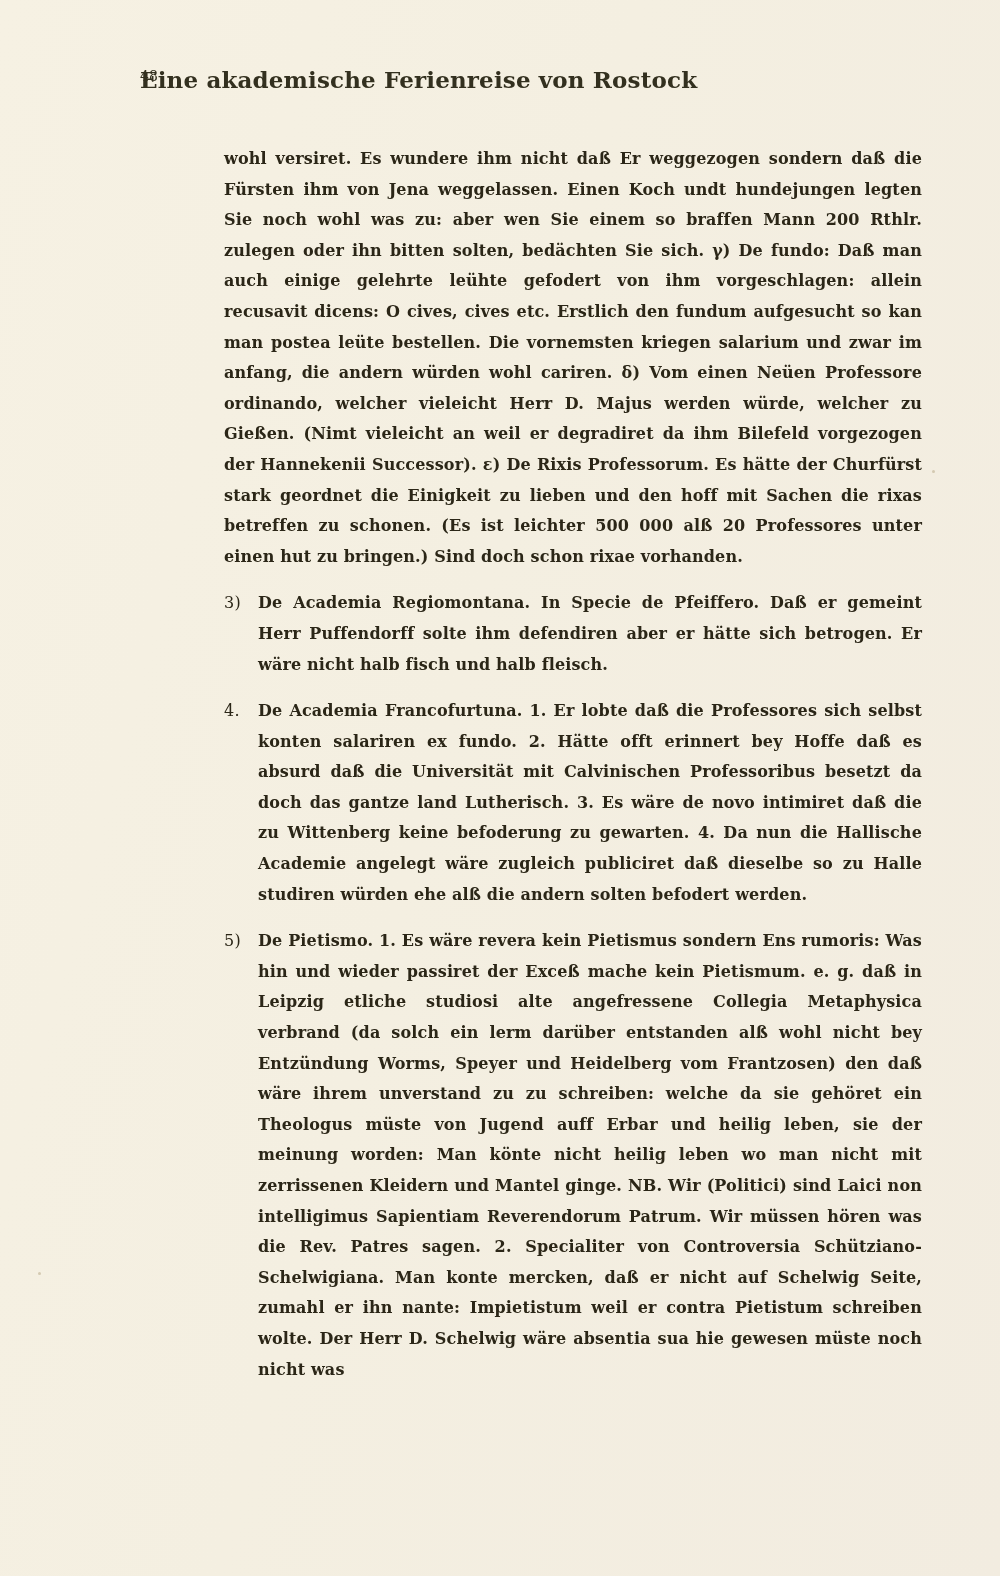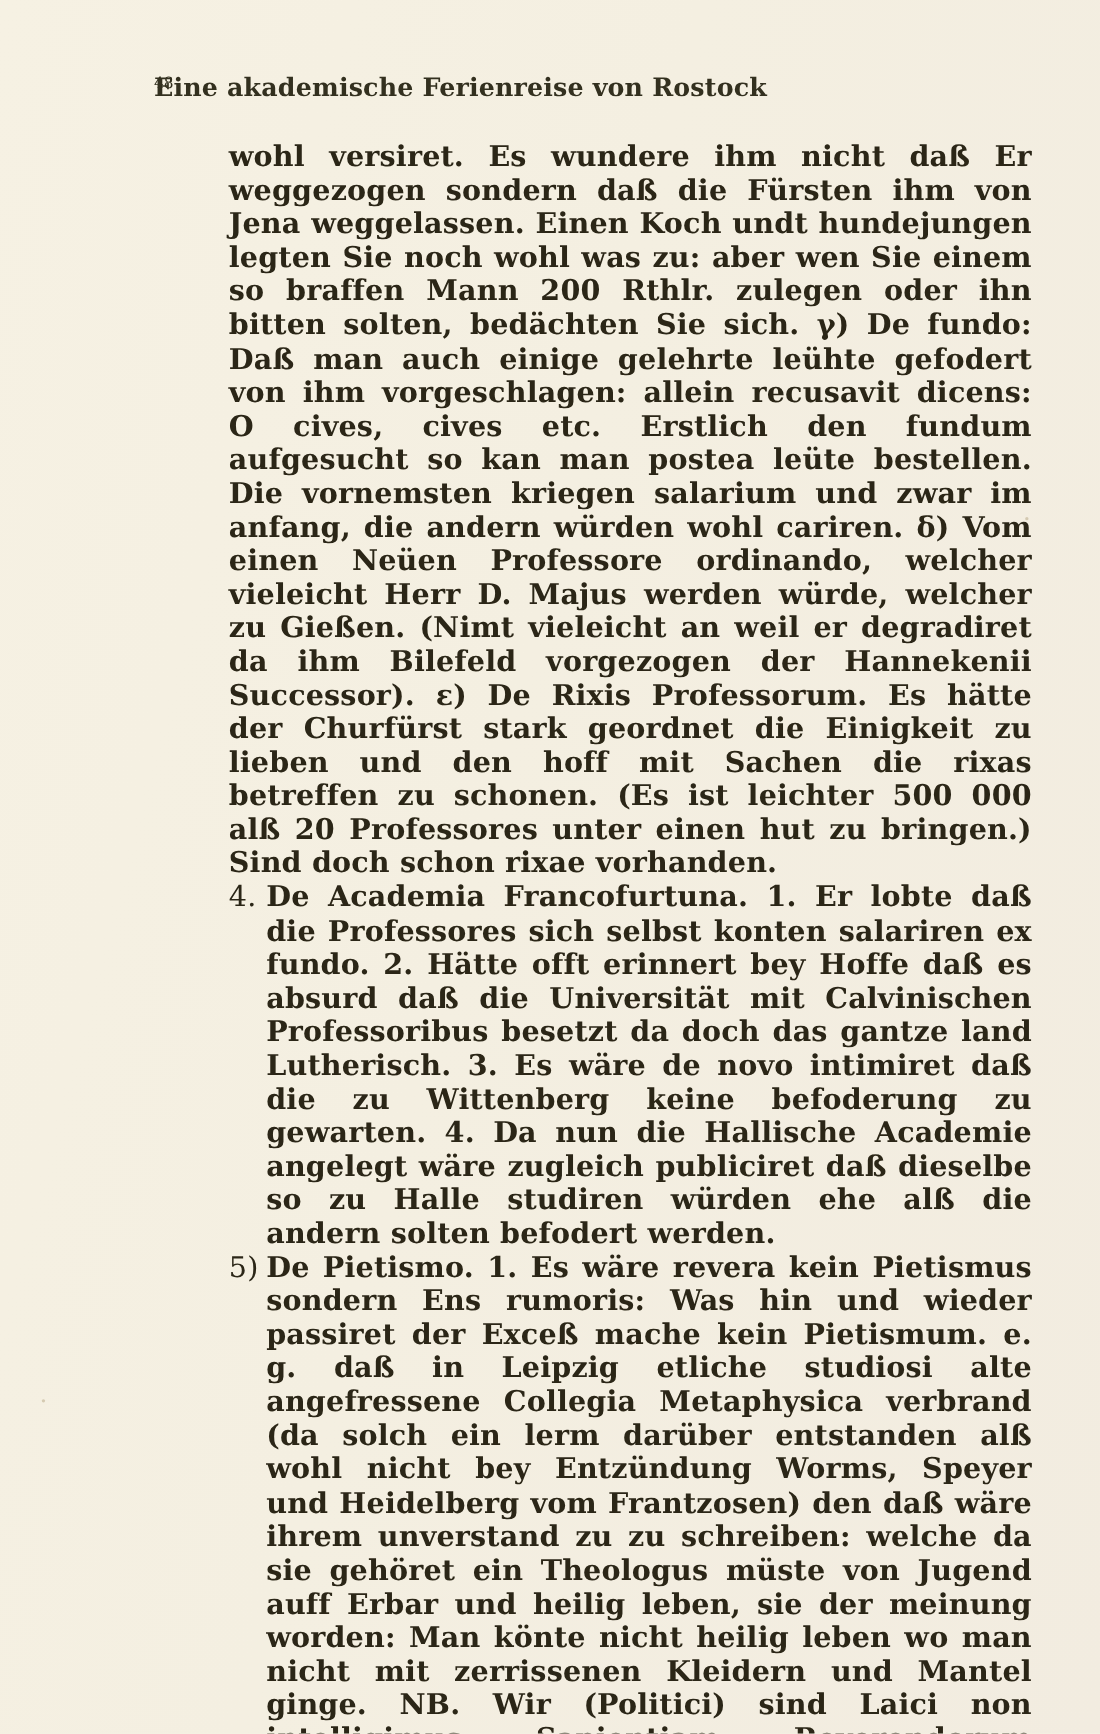--- a/index.html
+++ b/index.html
@@ -48,22 +48,22 @@
     color: #33301f;
     font-family: "DejaVu Serif", serif;
   }
   .body-block {
     position: absolute;
     top: 128px;
     left: 208px;
     width: 730px;
   }
   p.para {
-    margin: 0;
-    font-size: 26px;
+    margin: 16px;
+    font-size: 16px;
     line-height: 30.6px;
     text-align: justify;
     text-justify: inter-word;
     color: #2b2617;
     hyphens: none;
   }
   p.para.hang {
     padding-left: 34px;
     text-indent: -34px;
   }
@@ -105,20 +105,23 @@
     <div class="folio">48</div>
     <div class="running-title fr">Eine akademische Ferienreise von Rostock</div>
   </div>
 
   <div class="body-block">
 
     <p class="para">
       <span class="fr">wohl versiret. Es wundere ihm nicht daß Er weggezogen sondern daß die Fürsten ihm von Jena weggelassen. Einen Koch undt hundejungen legten Sie noch wohl was zu: aber wen Sie einem so braffen Mann 200 Rthlr. zulegen oder ihn bitten solten, bedächten Sie sich. γ) De fundo: Daß man auch einige gelehrte leühte gefodert von ihm vorgeschlagen: allein recusavit dicens: O cives, cives etc. Erstlich den fundum aufgesucht so kan man postea leüte bestellen. Die vornemsten kriegen salarium und zwar im anfang, die andern würden wohl cariren. δ) Vom einen Neüen Professore ordinando, welcher vieleicht Herr D. Majus werden würde, welcher zu Gießen. (Nimt vieleicht an weil er degradiret da ihm Bilefeld vorgezogen der Hannekenii Successor). ε) De Rixis Professorum. Es hätte der Churfürst stark geordnet die Einigkeit zu lieben und den hoff mit Sachen die rixas betreffen zu schonen. (Es ist leichter 500 000 alß 20 Professores unter einen hut zu bringen.) Sind doch schon rixae vorhanden.</span>
     </p>
 
+    <p class="para hang">
+      <span class="num ro">3)</span><span class="fr">De Academia Regiomontana. In Specie de Pfeiffero. Daß er gemeint Herr Puffendorff solte ihm defendiren aber er hätte sich betrogen. Er wäre nicht halb fisch und halb fleisch.</span>
+    </p>
 
     <p class="para hang">
       <span class="num ro">4.</span><span class="fr">De Academia Francofurtuna. 1. Er lobte daß die Professores sich selbst konten salariren ex fundo. 2. Hätte offt erinnert bey Hoffe daß es absurd daß die Universität mit Calvinischen Professoribus besetzt da doch das gantze land Lutherisch. 3. Es wäre de novo intimiret daß die zu Wittenberg keine befoderung zu gewarten. 4. Da nun die Hallische Academie angelegt wäre zugleich publiciret daß dieselbe so zu Halle studiren würden ehe alß die andern solten befodert werden.</span>
     </p>
 
     <p class="para hang">
       <span class="num ro">5)</span><span class="fr">De Pietismo. 1. Es wäre revera kein Pietismus sondern Ens rumoris: Was hin und wieder passiret der Exceß mache kein Pietismum. e. g. daß in Leipzig etliche studiosi alte angefressene Collegia Metaphysica verbrand (da solch ein lerm darüber entstanden alß wohl nicht bey Entzündung Worms, Speyer und Heidelberg vom Frantzosen) den daß wäre ihrem unverstand zu zu schreiben: welche da sie gehöret ein Theologus müste von Jugend auff Erbar und heilig leben, sie der meinung worden: Man könte nicht heilig leben wo man nicht mit zerrissenen Kleidern und Mantel ginge. NB. Wir (Politici) sind Laici non intelligimus Sapientiam Reverendorum Patrum. Wir müssen hören was die Rev. Patres sagen. 2. Specialiter von Controversia Schützianо-Schelwigiana. Man konte mercken, daß er nicht auf Schelwig Seite, zumahl er ihn nante: Impietistum weil er contra Pietistum schreiben wolte. Der Herr D. Schelwig wäre absentia sua hie gewesen müste noch nicht was</span>
     </p>
 
   </div>

